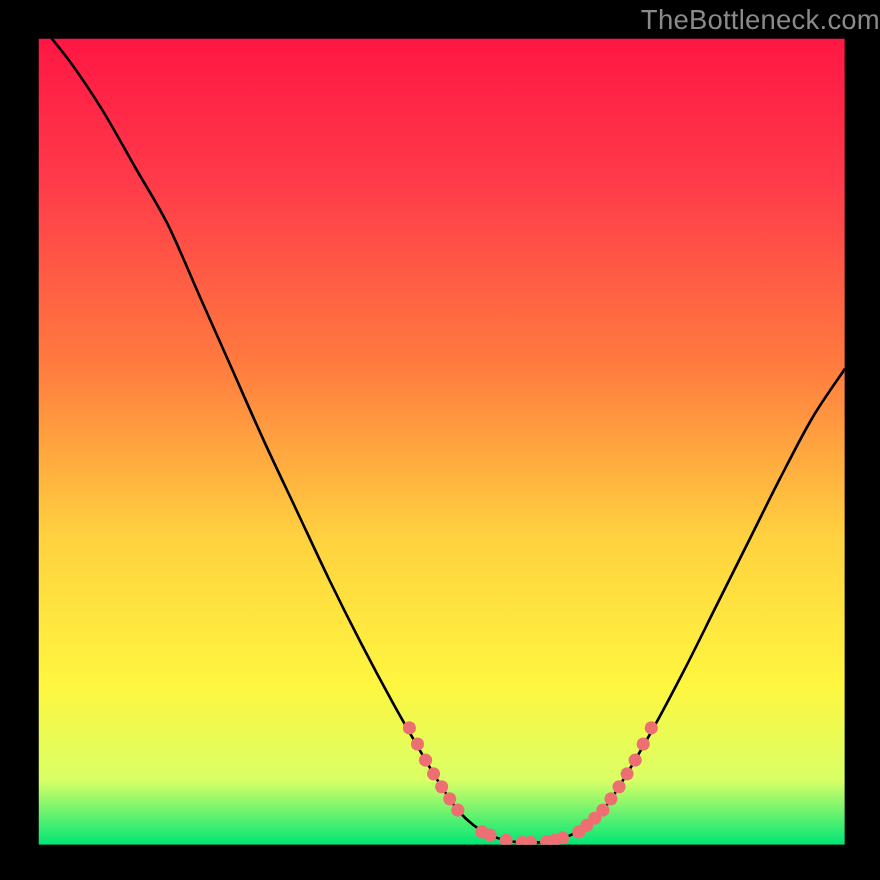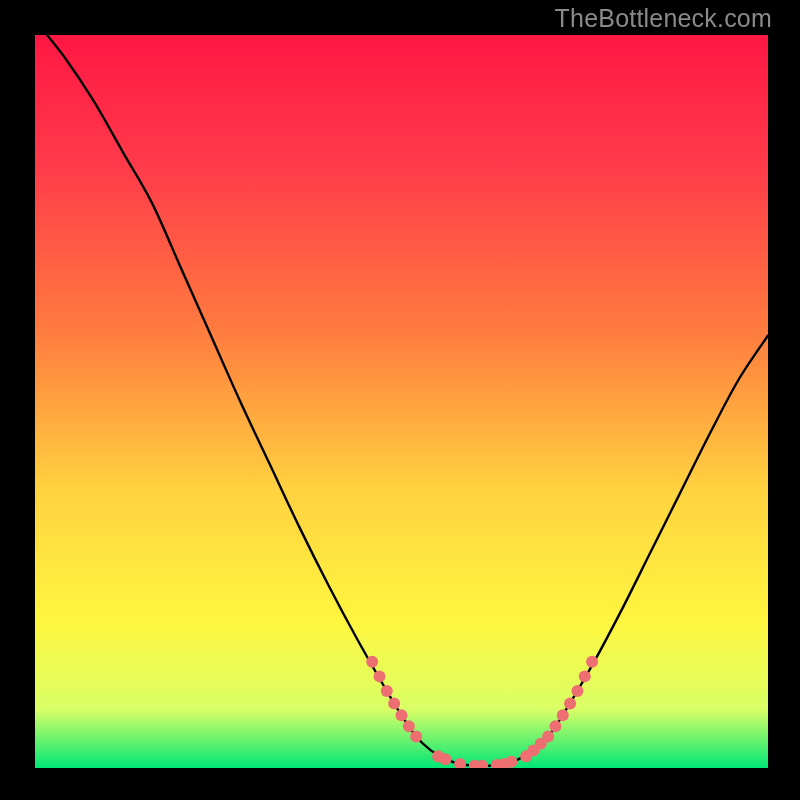--- a/index.html
+++ b/index.html
@@ -14,21 +14,21 @@
     position: absolute;
     left: 0;
     top: 0;
     width: 800px;
     height: 800px;
     background: #000;
   }
   .watermark {
     position: absolute;
     top: 4px;
-    right: 28px;
+    right: 0;
     font-family: Arial, Helvetica, sans-serif;
     font-size: 25px;
     color: #8a8a8a;
     letter-spacing: 0.2px;
     font-weight: 500;
   }
   .plot-area {
     position: absolute;
     left: 35px;
     top: 35px;

